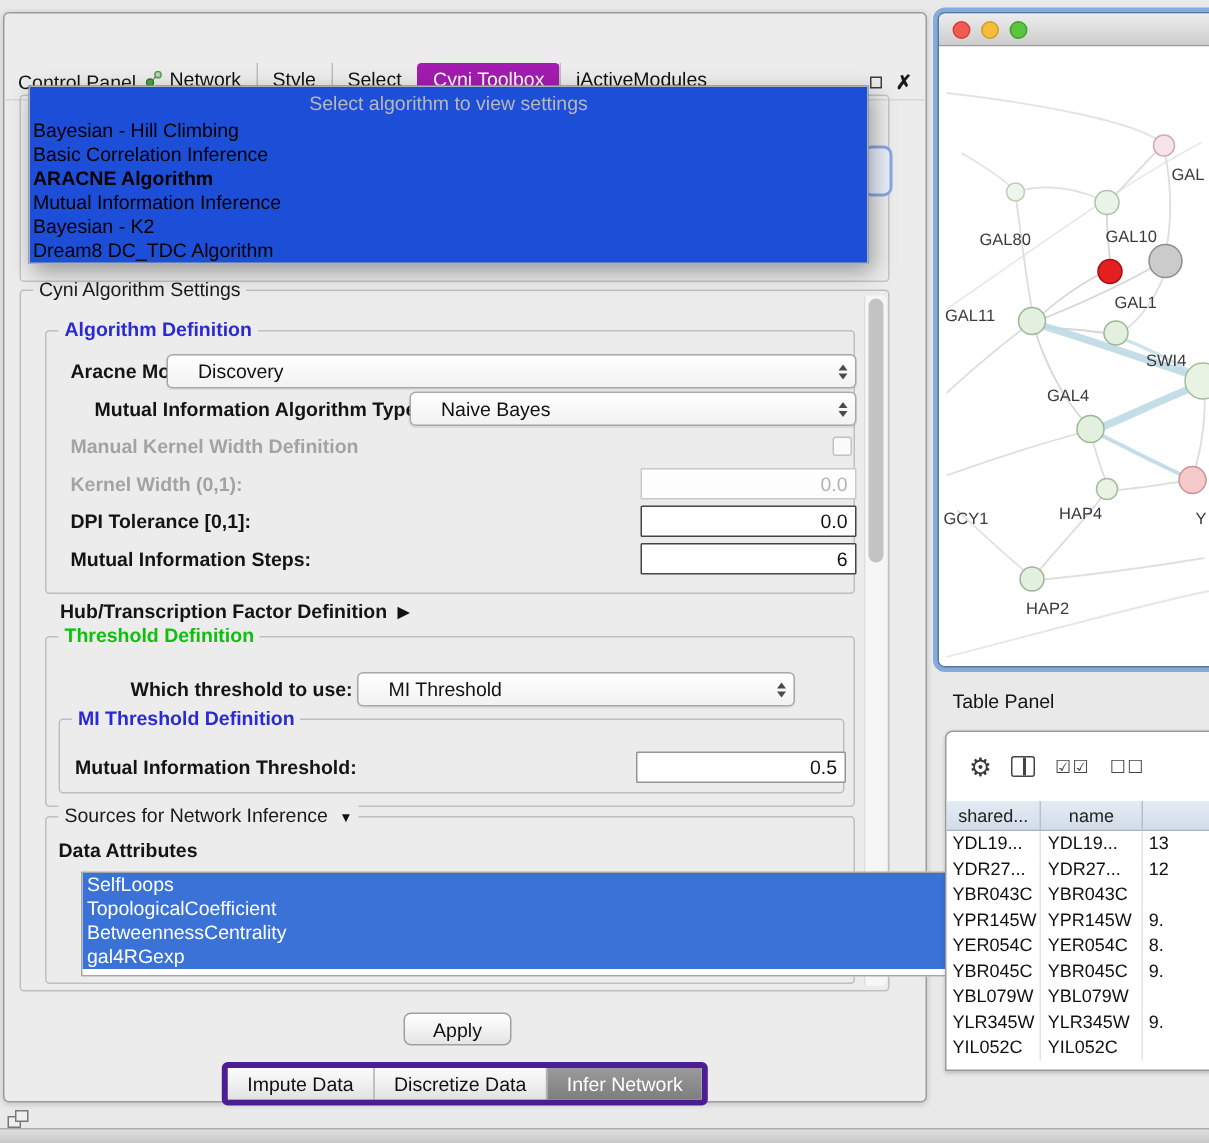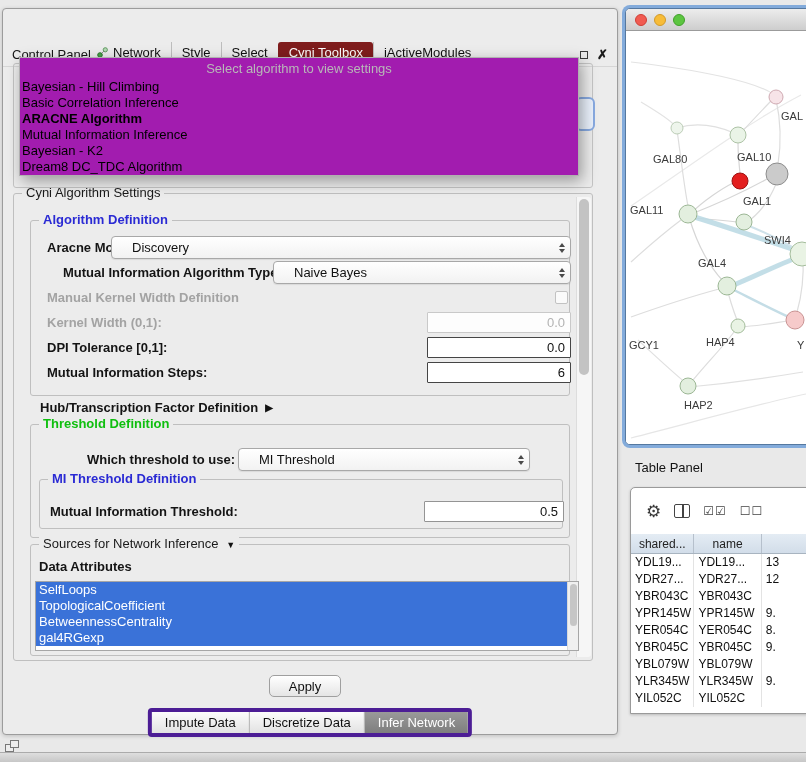--- a/index.html
+++ b/index.html
@@ -15,31 +15,31 @@
   .cp-title{font-size:13px;color:#161616;}
   .cp-controls{margin-left:auto;display:flex;gap:9px;align-items:center;}
   .float-icon{width:8px;height:8px;border:1.5px solid #3c3c3c;display:inline-block;}
   .close-icon{font-size:13px;font-weight:bold;color:#1a1a1a;line-height:10px;}
 
   
   .top-tabs{position:absolute;left:84px;top:30px;height:24px;display:flex;align-items:flex-end;}
   .tab{display:flex;align-items:center;gap:5px;padding:3px 10px;border-left:1px solid #bdbdbd;
        color:#101010;white-space:nowrap;}
   .tab:first-child{border-left:none;}
-  .tab.selected{background:#7f1d1d;color:#fff;border-radius:3px;border-left-color:transparent;margin-top:45px;}
+  .tab.selected{background:#a21caf;color:#fff;border-radius:3px;border-left-color:transparent;margin-top:45px;}
   .tab-ic{display:inline-flex;}
 
   
   .hidden-group{position:absolute;left:10px;top:54px;width:580px;height:125px;
                 border:1px solid #c4c4c4;border-radius:3px;z-index:1;}
   .combo-fragment{position:absolute;left:572px;top:88px;width:20px;height:34px;background:#e9f0fb;
                   border:2px solid #87a9e0;border-radius:6px;z-index:2;}
 
   
-  .algo-popup{position:absolute;left:16px;top:48px;width:560px;height:119px;background:#a21caf;
+  .algo-popup{position:absolute;left:16px;top:48px;width:560px;height:119px;background:#1d4ed8;
               border:1px solid #b0b0b0;box-shadow:3px 5px 14px rgba(0,0,0,.35);z-index:10;}
   .dd-placeholder{height:21px;line-height:21px;text-align:center;color:#b8b8b8;}
   .dd-item{height:16px;line-height:16px;padding-left:2px;color:#000;white-space:nowrap;}
   .dd-item.dd-selected{font-weight:bold;}
 
   
   .groupbox{position:absolute;border:1px solid #bfbfbf;border-radius:3px;}
   .group-title{position:absolute;top:-9px;left:8px;background:#ececec;padding:0 4px;font-size:13px;
                white-space:nowrap;color:#1a1a1a;}
   .gt-blue{color:#2a2ad4;font-weight:bold;text-align:center;}
@@ -255,21 +255,21 @@
       </div>
 
       <div class="groupbox" style="left:16px;top:350px;width:540px;height:112px;">
         <span class="group-title">
           <span>Sources for Network Inference</span>
           <span class="tri" style="font-size:9px;margin-left:4px;">▼</span>
         </span>
 
         <span class="attr-label" style="left:8px;top:14px;">Data Attributes</span>
 
-        <div class="attr-list" style="left:4px;top:36px;width:544px;height:70px;">
+        <div class="attr-list" style="left:23px;top:36px;width:588px;height:70px;">
           <div>
               <div class="attr-item">SelfLoops</div>
               <div class="attr-item">TopologicalCoefficient</div>
               <div class="attr-item">BetweennessCentrality</div>
               <div class="attr-item">gal4RGexp</div>
             </div>
           <div class="attr-scroll">
             <span class="attr-thumb"></span>
           </div>
         </div>

